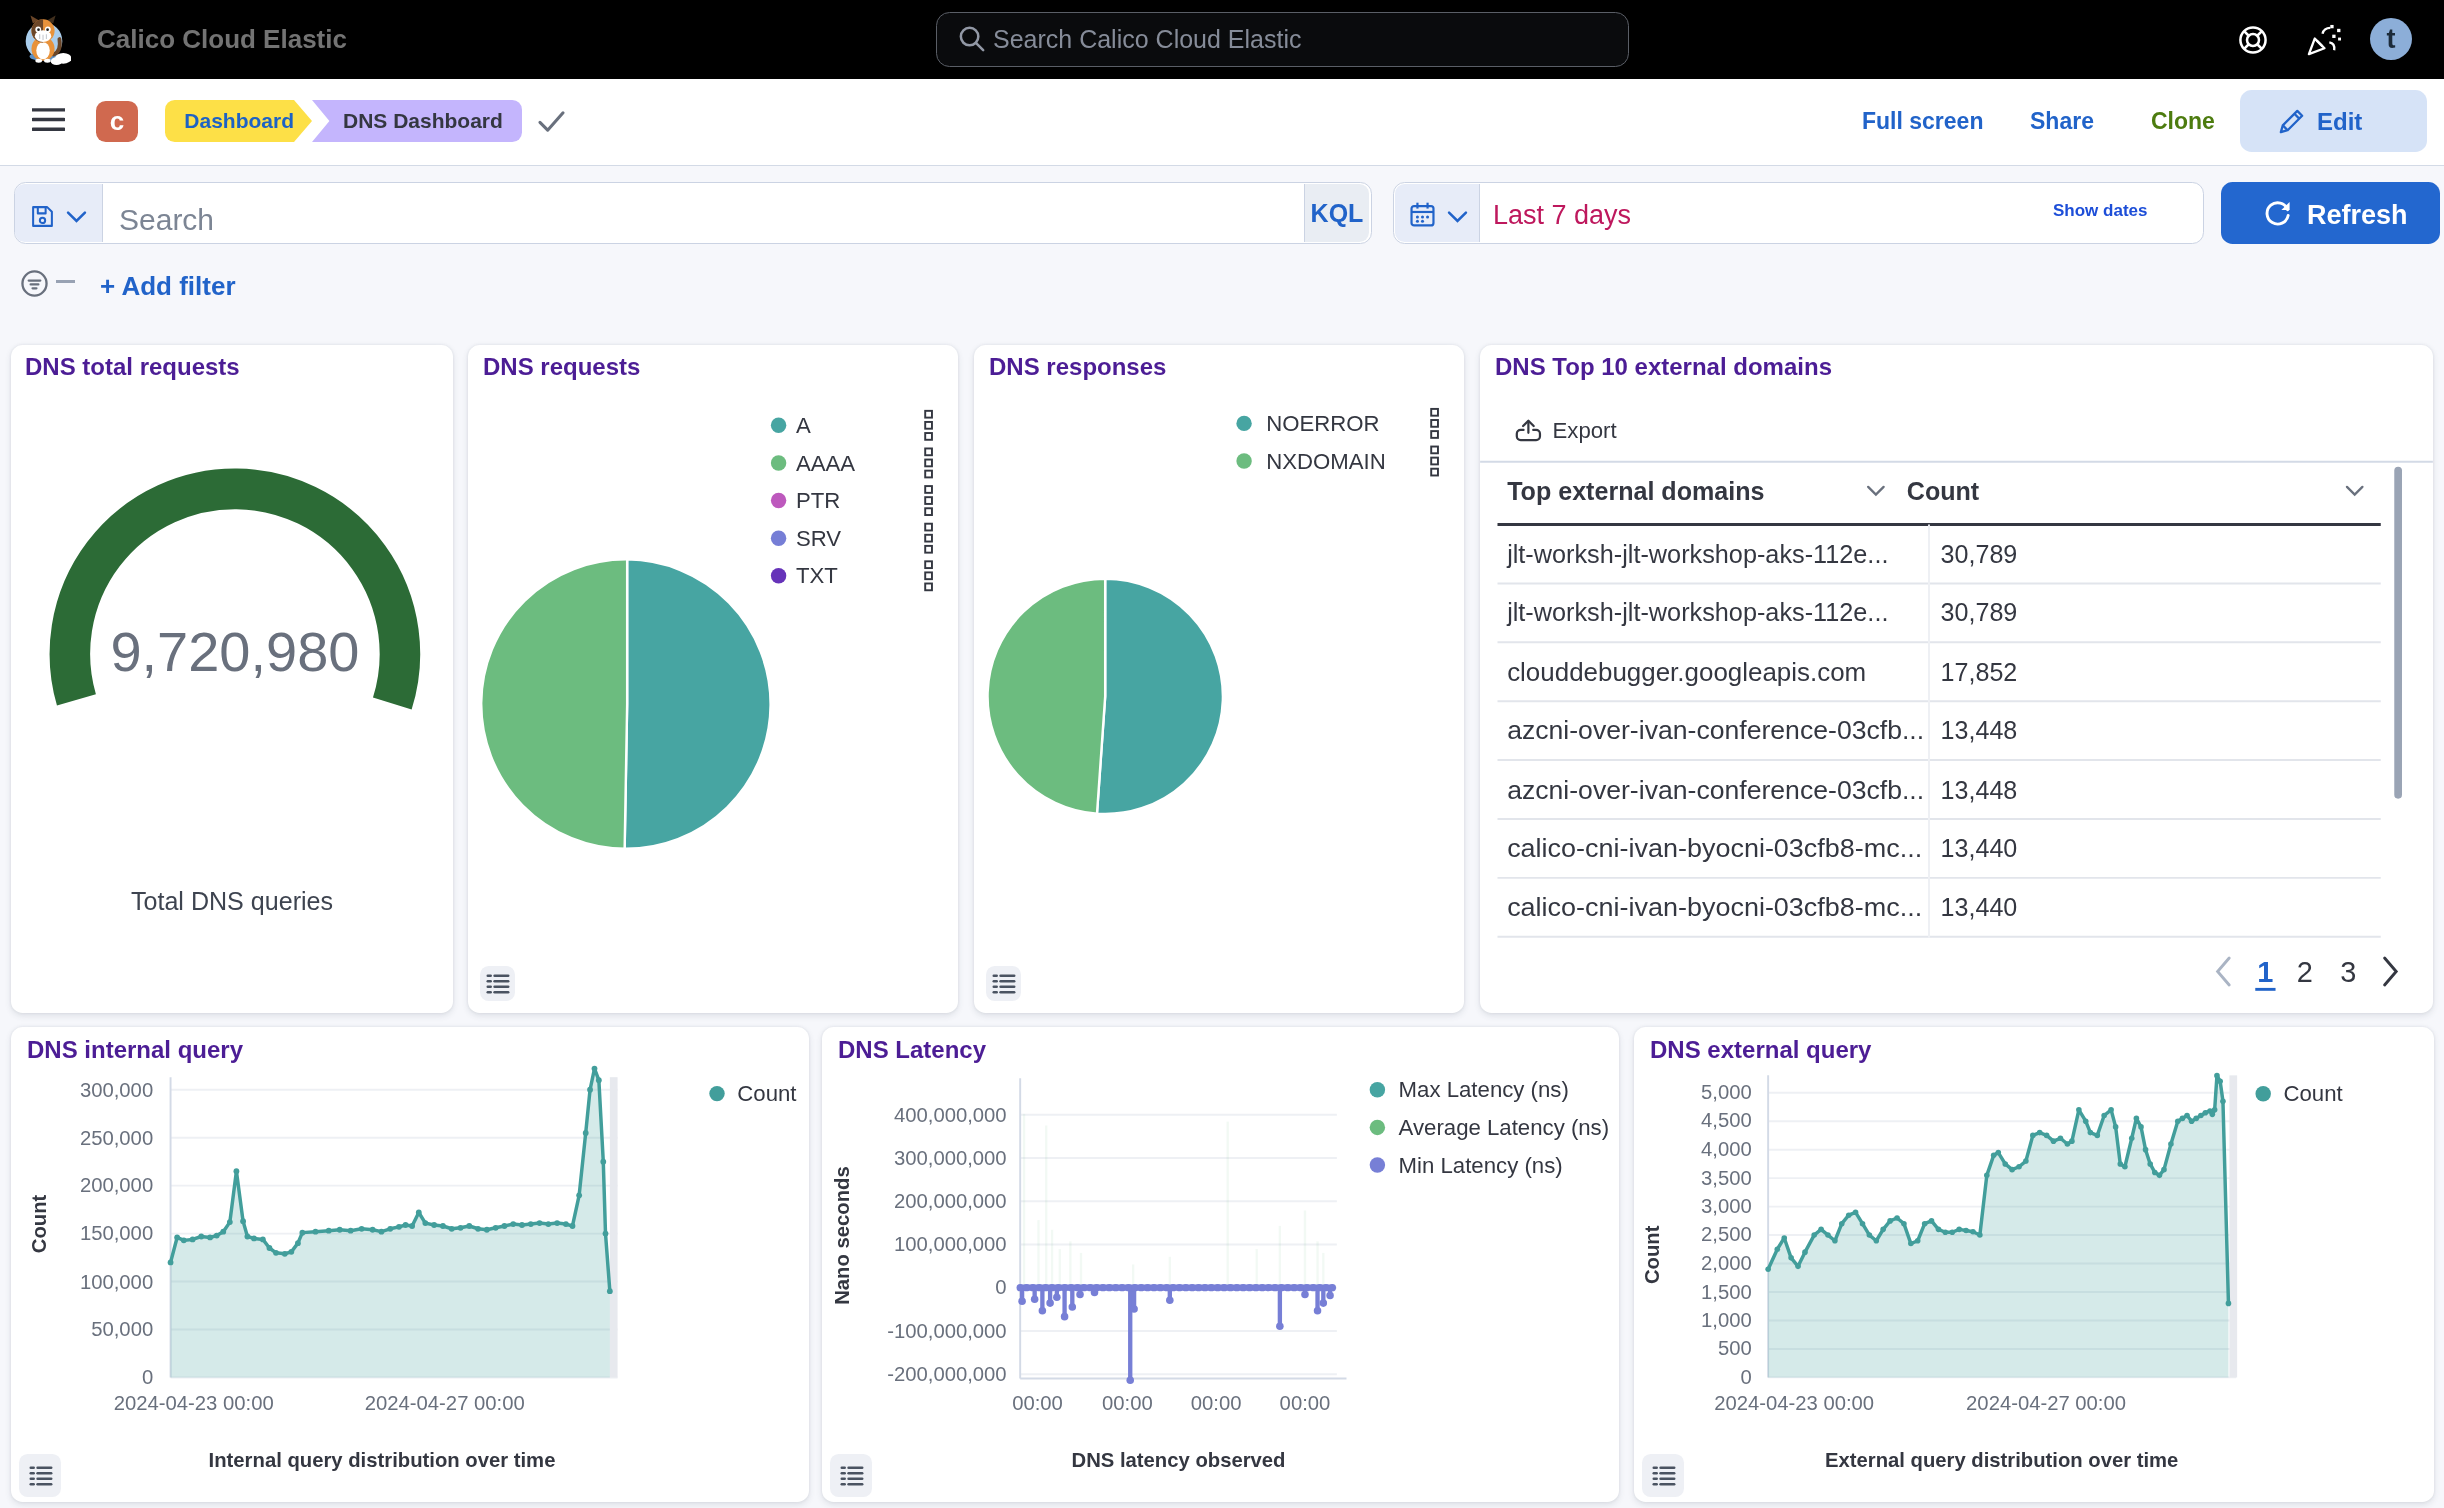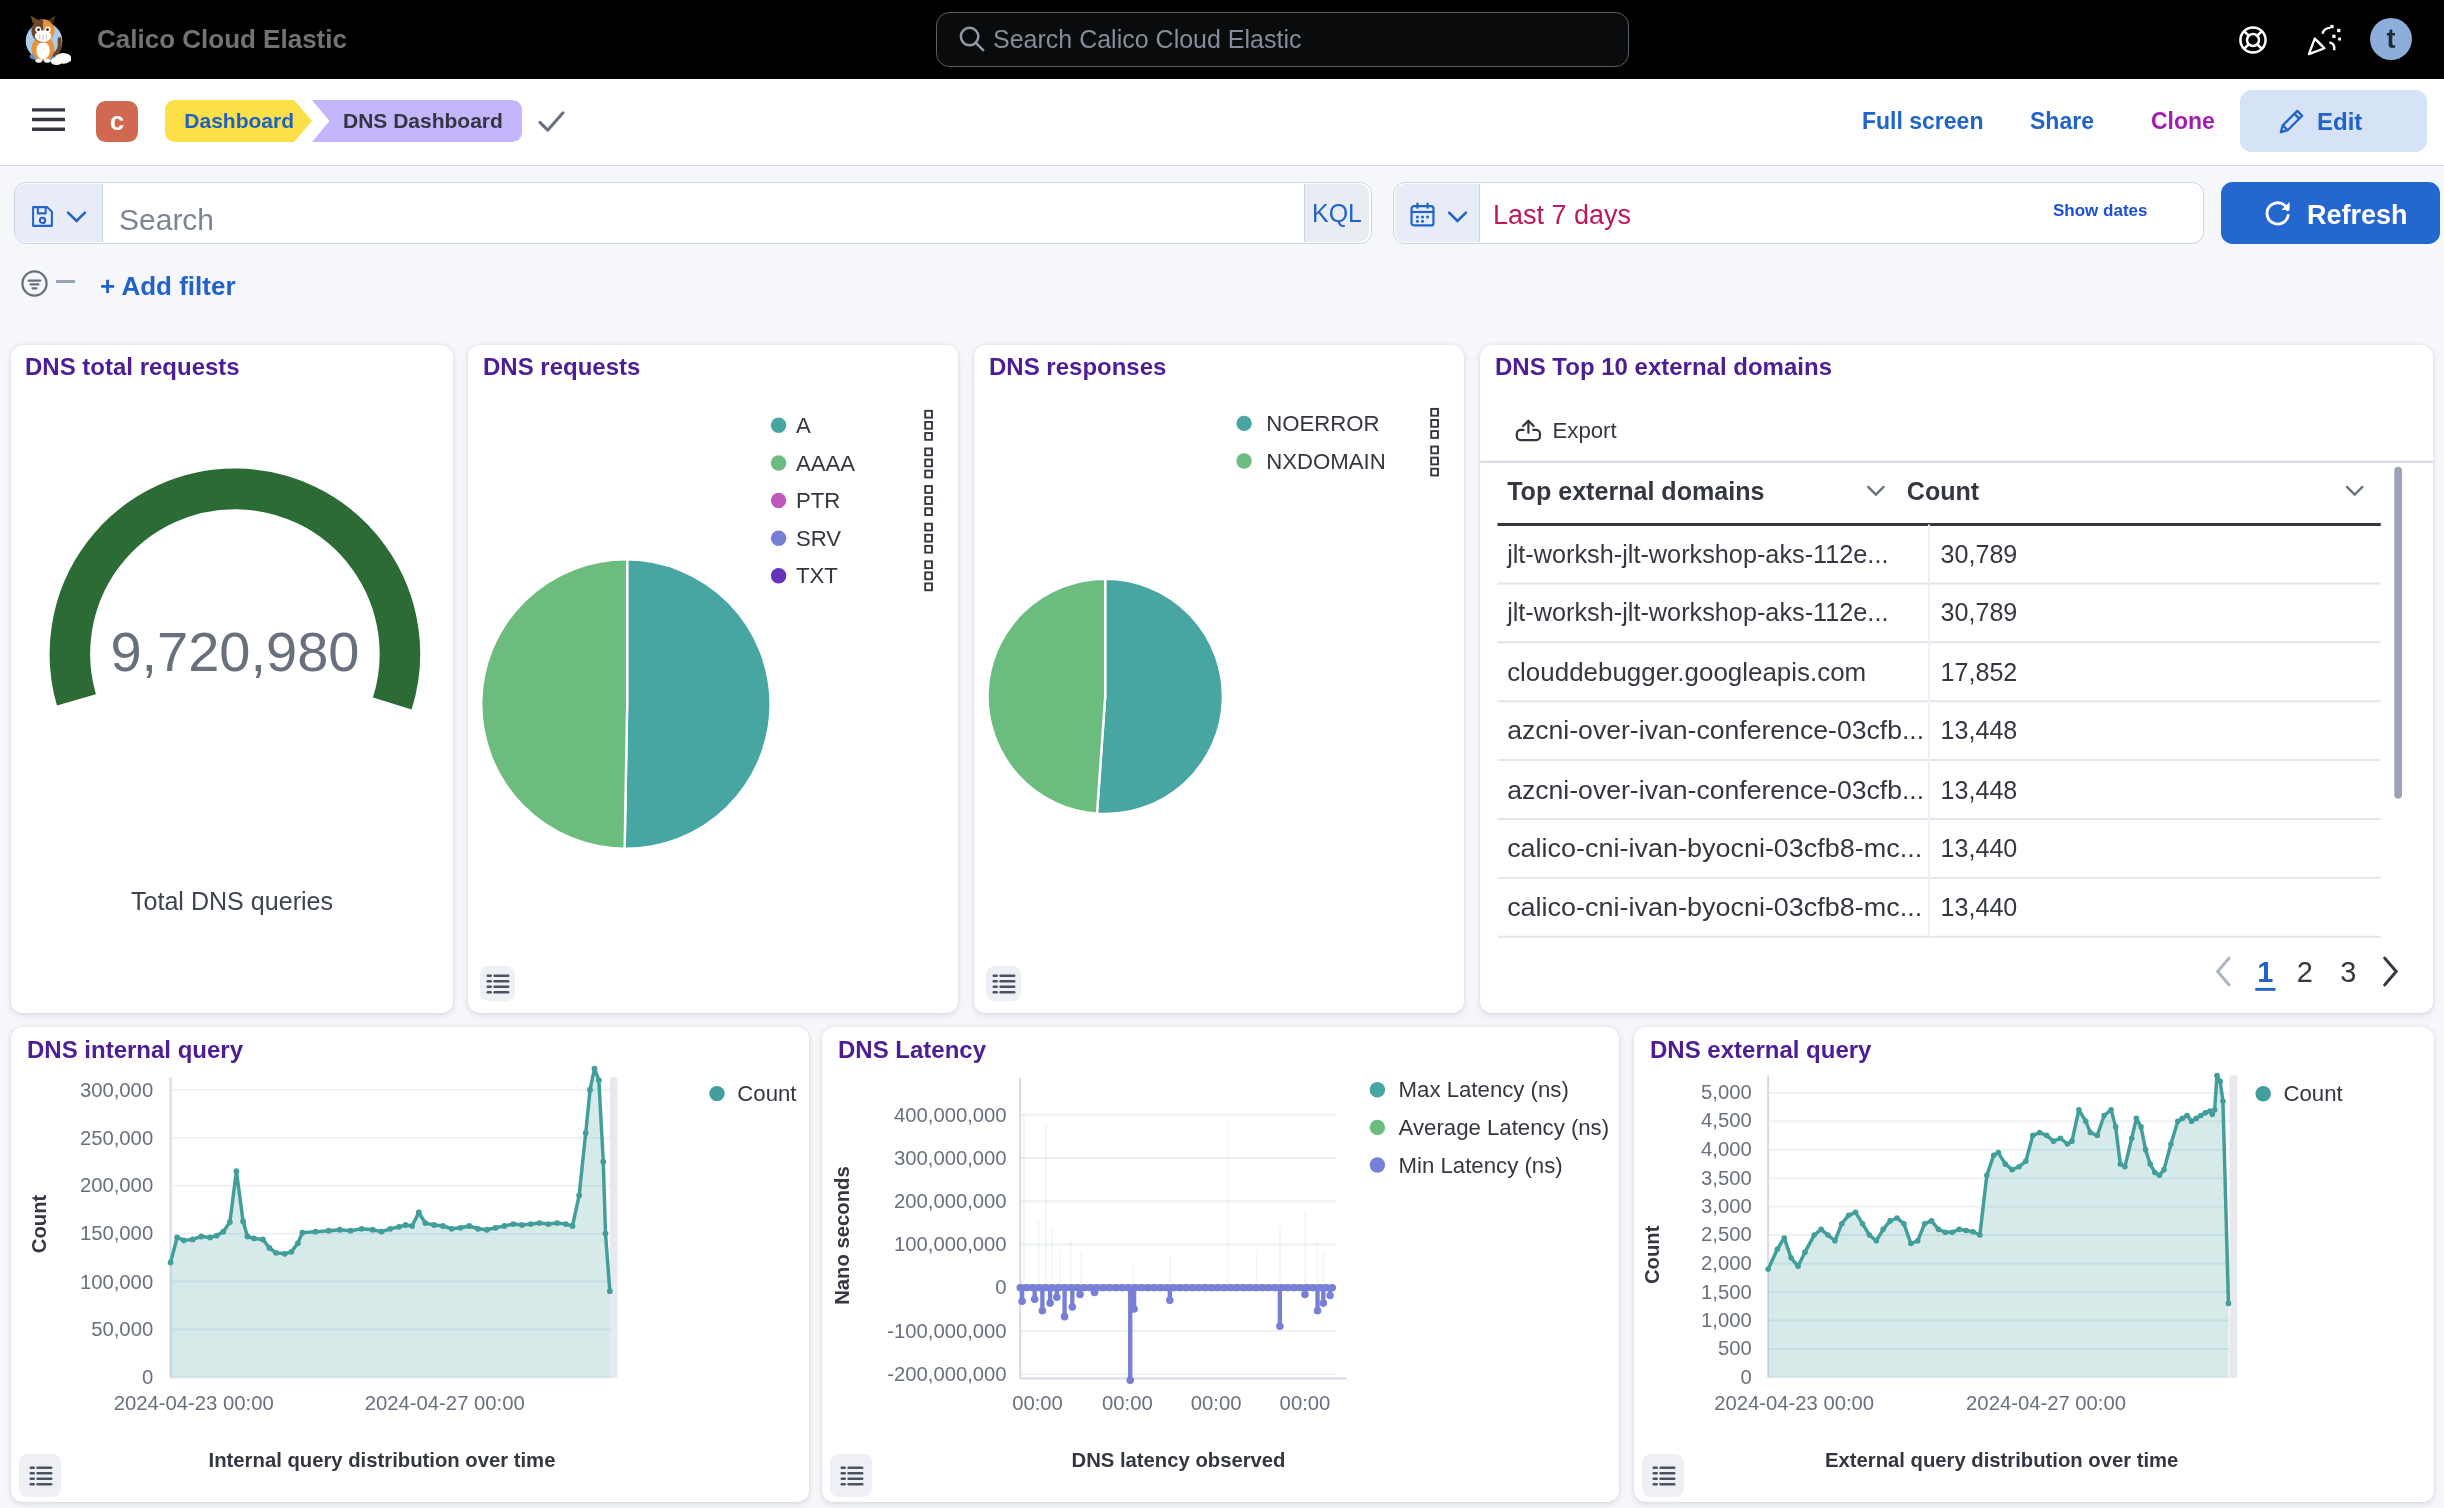--- a/index.html
+++ b/index.html
@@ -78,21 +78,21 @@
 </g>
   </svg>
 <div class="abs" style="left:96px;top:101px;width:42px;height:41px;border-radius:9.7px;background:#d0694f;color:#fff;font-size:26px;font-weight:700;text-align:center;line-height:41px">c</div>
 <div class="abs" style="left:165px;top:100px;width:147px;height:42px;background:#fde047;border-radius:9.7px 0 0 9.7px;clip-path:polygon(0 0,129px 0,100% 50%,129px 100%,0 100%);color:#1d62c5;font-size:21px;font-weight:700;text-align:left;line-height:42px;padding-left:19.3px">Dashboard</div>
 <div class="abs" style="left:312px;top:100px;width:210px;height:42px;background:#c4b5fd;border-radius:0 9.7px 9.7px 0;clip-path:polygon(0 0,100% 0,100% 100%,0 100%,17.4px 50%);color:#343741;font-size:21px;font-weight:700;line-height:42px;padding-left:31px">DNS Dashboard</div>
 <svg class="abs" style="left:537px;top:109px" width="29" height="25" viewBox="0 0 30 26">
 <path d="M3 14 L11 22 L27 4" stroke="#69707d" stroke-width="3.2" fill="none" stroke-linecap="round" stroke-linejoin="round"></path>
   </svg>
 <div class="abs" style="left:1862px;top:108px;font-size:23px;font-weight:600;color:#2163c9">Full screen</div>
 <div class="abs" style="left:2030px;top:108px;font-size:23px;font-weight:600;color:#2163c9">Share</div>
-<div class="abs" style="left:2151px;top:108px;font-size:23px;font-weight:600;color:#a21caf">Clone</div>
+<div class="abs" style="left:2151px;top:108px;font-size:23px;font-weight:600;color:#4d7c0f">Clone</div>
 <div class="abs" style="left:2240px;top:90px;width:187px;height:62px;background:#d6e3f7;border-radius:11.6px"></div>
 <svg class="abs" style="left:2277px;top:107px" width="29" height="29" viewBox="0 0 30 30">
 <g stroke="#2163c9" stroke-width="2.4" fill="none" stroke-linejoin="round">
 <path d="M4 26 L6 19 L21 4 L26 9 L11 24 Z"></path>
       <path d="M18 7 L23 12"></path>
       <path d="M6 19 L11 24"></path>
 </g>
   </svg>
 <div class="abs" style="left:2317px;top:108px;font-size:24px;font-weight:600;color:#2163c9">Edit</div>
 <div class="abs" style="left:13.5px;top:182px;width:1358px;height:62px;background:#fff;border:1.9px solid #cbd3e3;border-radius:11.6px"></div>
@@ -101,21 +101,21 @@
 <g stroke="#2163c9" stroke-width="2.6" fill="none" stroke-linejoin="round">
 <path d="M4 4 H22 L28 10 V28 H4 Z"></path>
 <path d="M10 4 V12 H20 V4"></path>
 <circle cx="16" cy="21" r="3.4"></circle>
 </g>
   </svg>
 <svg class="abs" style="left:66px;top:210px" width="21" height="13.5" viewBox="0 0 24 16">
 <path d="M2 3 L12 13 L22 3" stroke="#2163c9" stroke-width="3" fill="none" stroke-linecap="round"></path>
   </svg>
 <div class="abs" style="left:119px;top:203px;font-size:30px;color:#7c8594">Search</div>
-<div class="abs" style="left:1304px;top:184px;width:65px;height:58px;background:#e9edf3;border-left:1.9px solid #cbd3e3;border-radius:0 9.7px 9.7px 0;color:#2163c9;font-size:25px;font-weight:400;text-align:center;line-height:58px">KQL</div>
+<div class="abs" style="left:1304px;top:184px;width:65px;height:58px;background:#e9edf3;border-left:1.9px solid #cbd3e3;border-radius:0 9.7px 9.7px 0;color:#2163c9;font-size:25px;font-weight:700;text-align:center;line-height:58px">KQL</div>
 <div class="abs" style="left:1393px;top:182px;width:811px;height:62px;background:#fff;border:1.9px solid #cbd3e3;border-radius:11.6px"></div>
 <div class="abs" style="left:1395px;top:184px;width:85px;height:58px;background:#e7ecf8;border-right:1.9px solid #cbd3e3;border-radius:9.7px 0 0 9.7px"></div>
 <svg class="abs" style="left:1409px;top:201px" width="27" height="27" viewBox="0 0 32 32">
 <g stroke="#2163c9" stroke-width="2.6" fill="none" stroke-linejoin="round">
 <rect x="3" y="6" width="26" height="23" rx="3"></rect>
 <line x1="10" y1="2" x2="10" y2="9"></line>
       <line x1="22" y1="2" x2="22" y2="9"></line>
 <line x1="3" y1="13" x2="29" y2="13"></line>
 </g>
 <g fill="#2163c9">

